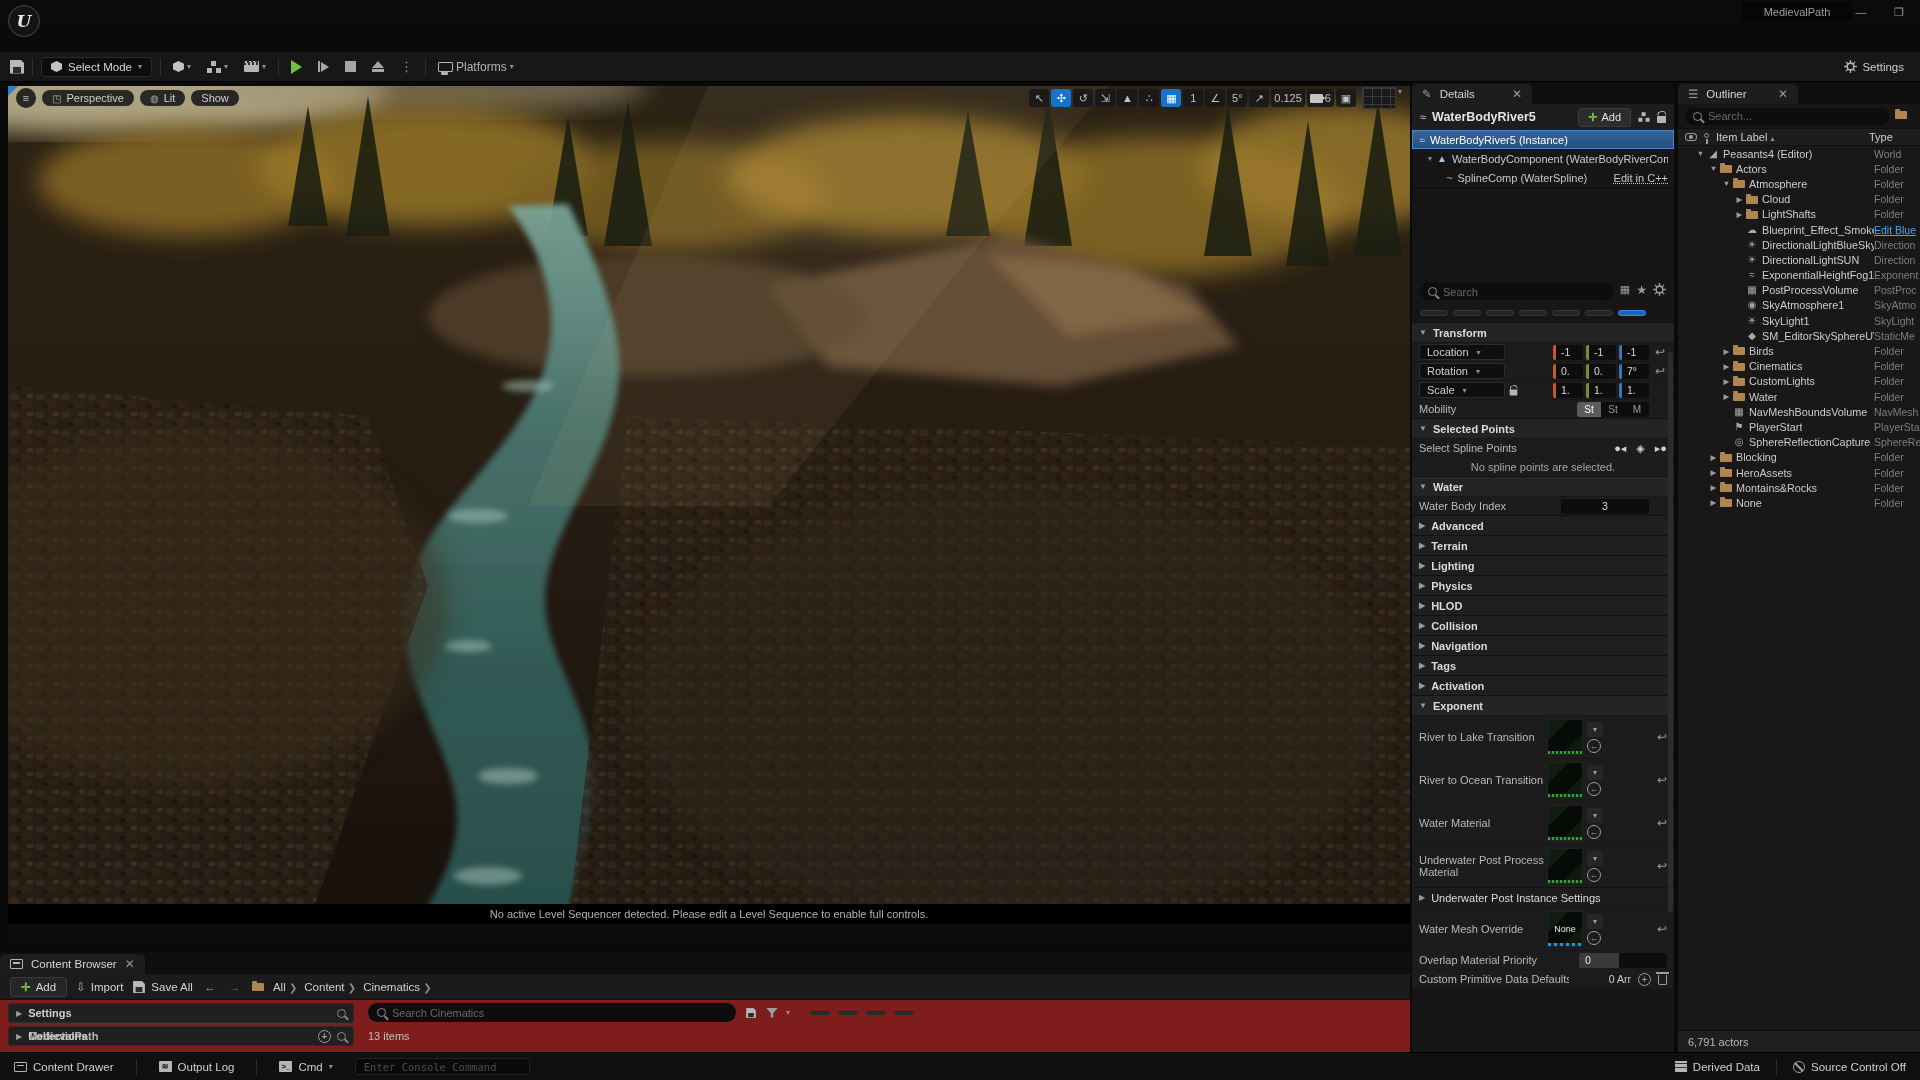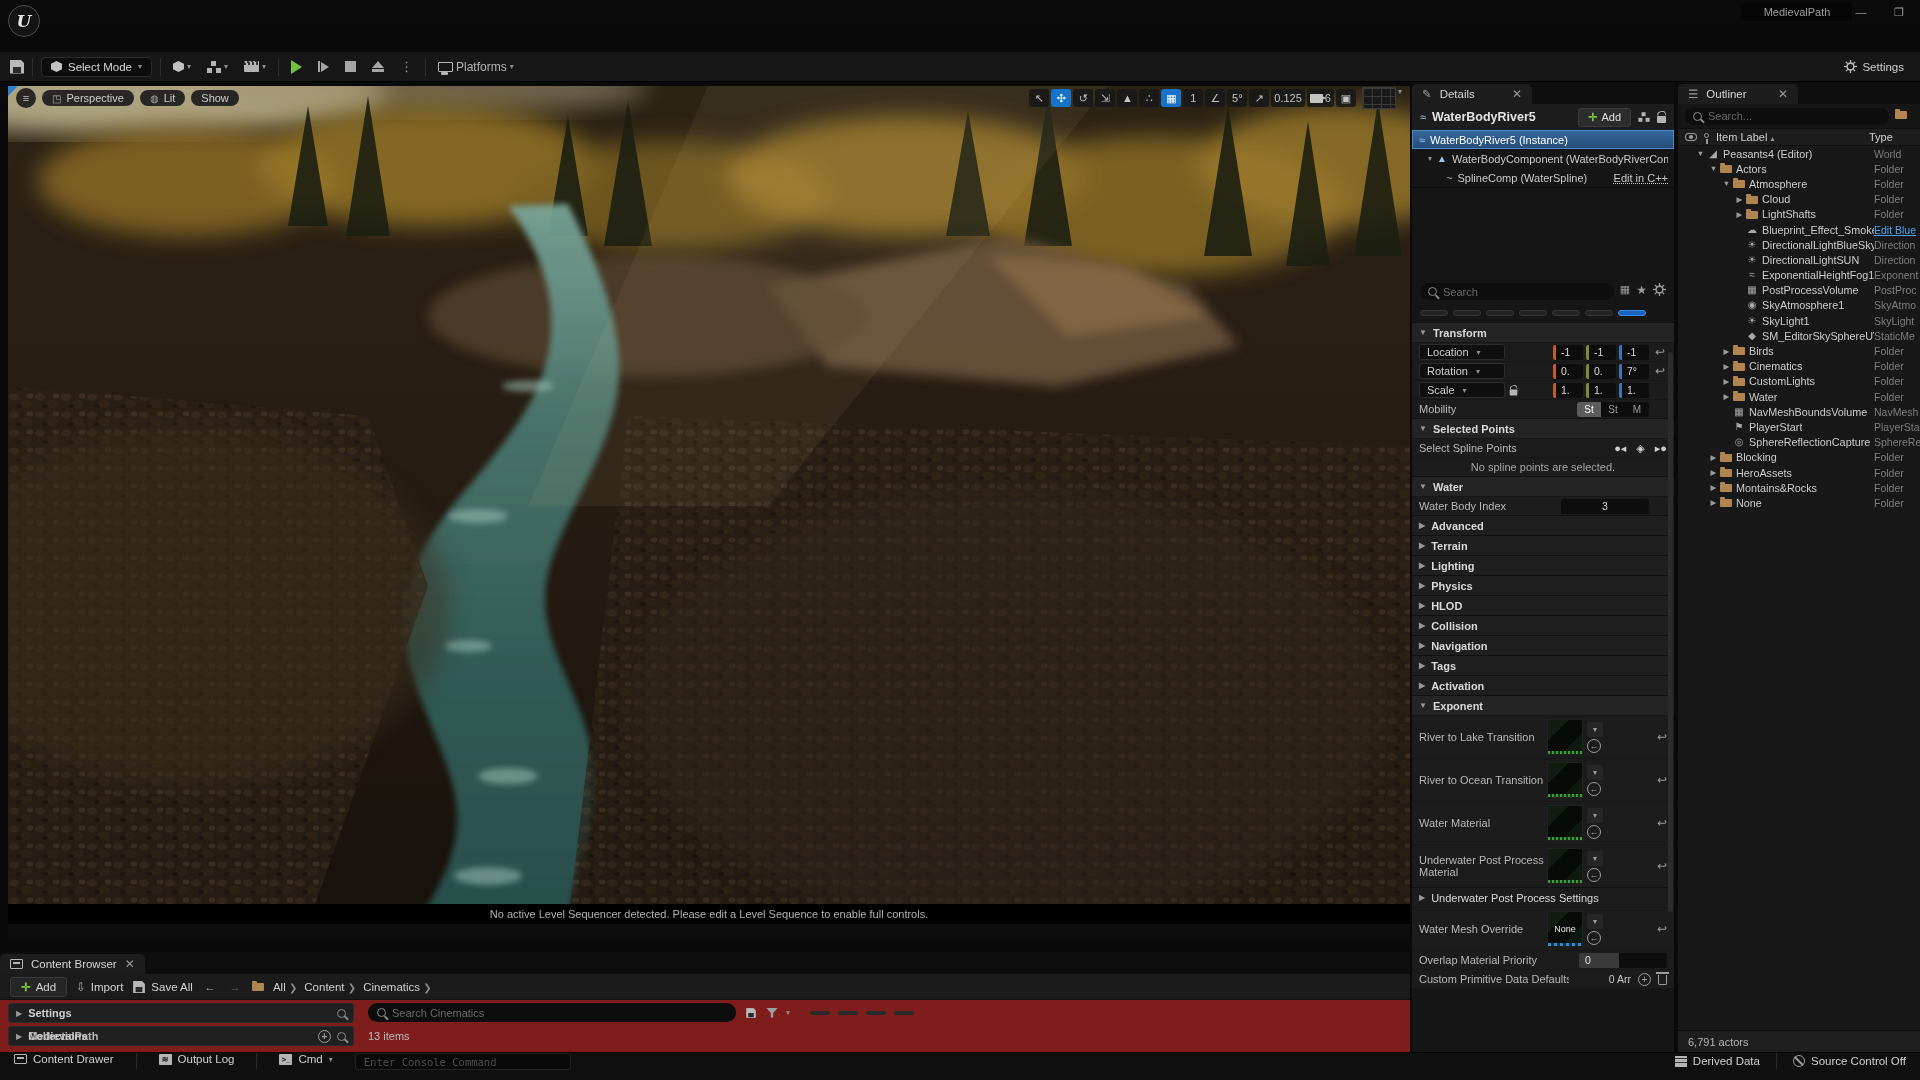--- a/index.html
+++ b/index.html
@@ -41,21 +41,21 @@
 .nodesi i:nth-child(1){left:4px;top:0}.nodesi i:nth-child(2){left:0;bottom:0}.nodesi i:nth-child(3){right:0;bottom:0}
 .clapper{width:15px;height:11px;background:#b5b5b5;border-radius:1px;position:relative;overflow:hidden}
 .clapper::before{content:"";position:absolute;top:0;left:0;right:0;height:3.5px;background:repeating-linear-gradient(75deg,#333 0 2px,#b5b5b5 2px 4px)}
 .toolbar-right{margin-left:auto;display:flex;align-items:center;gap:5px;color:#cfcfcf;font-size:11.5px;padding-right:6px}
 svg.gear{width:13px;height:13px}
 
 .viewport{position:absolute;left:8px;top:86px;width:1402px;height:852px;background:#10100d;overflow:hidden}
 .details{position:absolute;left:1412px;top:82px;width:262px;height:970px;background:#161616;display:flex;flex-direction:column}
 .outliner{position:absolute;left:1678px;top:82px;width:242px;height:970px;background:#161616;display:flex;flex-direction:column}
 .cbrowser{position:absolute;left:0;top:952px;width:1410px;height:100px;background:#7f1d1d}
-.statusbar{position:absolute;left:0;top:1052px;width:1920px;height:28px;background:#101010;border-top:1px solid #000;display:flex;align-items:flex-start;gap:16px;padding:0 8px}
+.statusbar{position:absolute;left:0;top:1052px;width:1920px;height:28px;background:#101010;border-top:1px solid #000;display:flex;align-items:center;gap:16px;padding:0 8px}
 
 .vp-top{position:absolute;left:0;top:0;width:100%;height:24px;display:flex;align-items:center;gap:6px;padding:0 8px;z-index:5}
 .vp-pill{display:flex;align-items:center;gap:5px;background:rgba(28,28,28,.92);border-radius:10px;padding:2px 10px;color:#cfcfcf;font-size:11px}
 .vp-ham{width:20px;height:20px;border-radius:50%;background:rgba(28,28,28,.92);color:#c5c5c5;display:flex;align-items:center;justify-content:center;font-size:11px}
 .vp-right{margin-left:auto;display:flex;align-items:center;gap:2px}
 .vti{min-width:20px;height:18px;border-radius:3px;display:flex;align-items:center;justify-content:center;color:#c3c3c3;background:rgba(24,24,24,.9);font-size:11px;padding:0 3px}
 .vti.on{background:#1673c9;color:#fff}
 .vp-msg{position:absolute;left:0;bottom:14px;width:100%;height:20px;background:#000;display:flex;align-items:center;justify-content:center;color:#b2b2b2;font-size:11px;z-index:5}
 .vp-bottom{position:absolute;left:0;bottom:0;width:100%;height:14px;background:#0c0c0c;z-index:5}
 .corner-tri{position:absolute;left:0;top:0;width:0;height:0;border-top:10px solid #2e7fd0;border-right:10px solid transparent;z-index:6}
@@ -166,21 +166,21 @@
 .cb-search input::placeholder{color:#6a6a6a}
 .chips{display:flex;gap:8px;margin-left:12px}
 .chip{background:#2a2a2a;border-radius:3px;padding:2px 10px;font-size:11px;color:#777}
 .itemscount{margin-top:8px;font-size:11px;color:#bdbdbd}
 
 .sb-btn{display:flex;align-items:center;gap:6px;font-size:11.5px;color:#cfcfcf;padding:0 6px}
 .sb-sep{width:1px;height:16px;background:#2a2a2a}
 .drawerico{width:13px;height:10px;border:1.3px solid #b5b5b5;border-radius:1px;position:relative}
 .drawerico::after{content:"";position:absolute;left:2px;top:2px;width:7px;height:1.5px;background:#b5b5b5}
 .termico{width:13px;height:11px;background:#b5b5b5;border-radius:1px;color:#111;font-size:8px;display:flex;align-items:center;justify-content:center;font-weight:bold}
-.console{width:216px;height:17px;background:#0a0a0a;border:1px solid #222;border-radius:3px;display:flex;align-items:center;padding:0 8px}
+.console{width:175px;height:17px;background:#0a0a0a;border:1px solid #222;border-radius:3px;display:flex;align-items:center;padding:0 8px}
 .console input{background:none;border:none;outline:none;width:100%;font-family:"DejaVu Sans Mono",monospace;font-size:10.5px;color:#888}
 .console input::placeholder{color:#4e4e4e}
 .sb-right{margin-left:auto;display:flex;align-items:center;gap:10px}
 .dbico{width:12px;height:11px;background:linear-gradient(#b5b5b5 0 2.5px,#333 2.5px 3.5px,#b5b5b5 3.5px 6px,#333 6px 7px,#b5b5b5 7px)}
 .nosc{width:12px;height:12px;border:1.5px solid #9d9d9d;border-radius:50%;position:relative}
 .nosc::after{content:"";position:absolute;left:-1px;top:4px;width:12px;height:1.5px;background:#9d9d9d;transform:rotate(45deg)}
 </style>
 </head>
 <body>
 
@@ -639,21 +639,21 @@
     <span class="matctl">
       <span class="dropmini">▾</span>
       <span class="circarrow">←</span>
     </span>
     <span class="matreset">↩</span>
   </div>
       </div>
 
     <div class="sechead" style="background:#1c1c1c;font-weight:normal">
         <span class="tri">▶</span>
-        <span>Underwater Post Process Settings</span>
+        <span>Underwater Post Instance Settings</span>
       </div>
 
     <div class="matrow">
       <span class="matlabel">Water Mesh Override</span>
       <span class="thumb none">
           <span>None</span>
         </span>
       <span class="matctl">
         <span class="dropmini">▾</span>
         <span class="circarrow">←</span>

